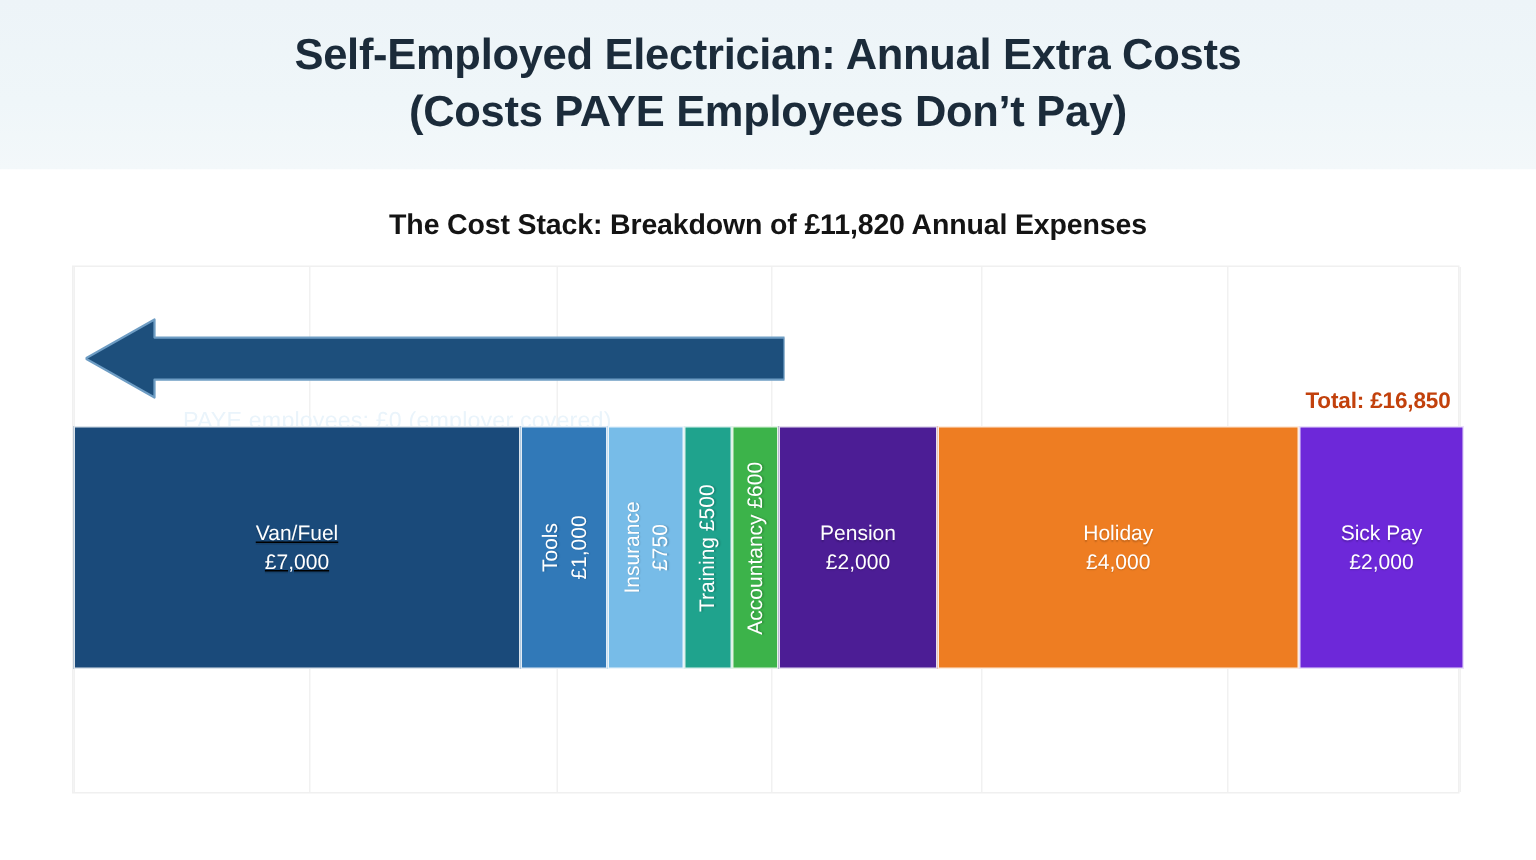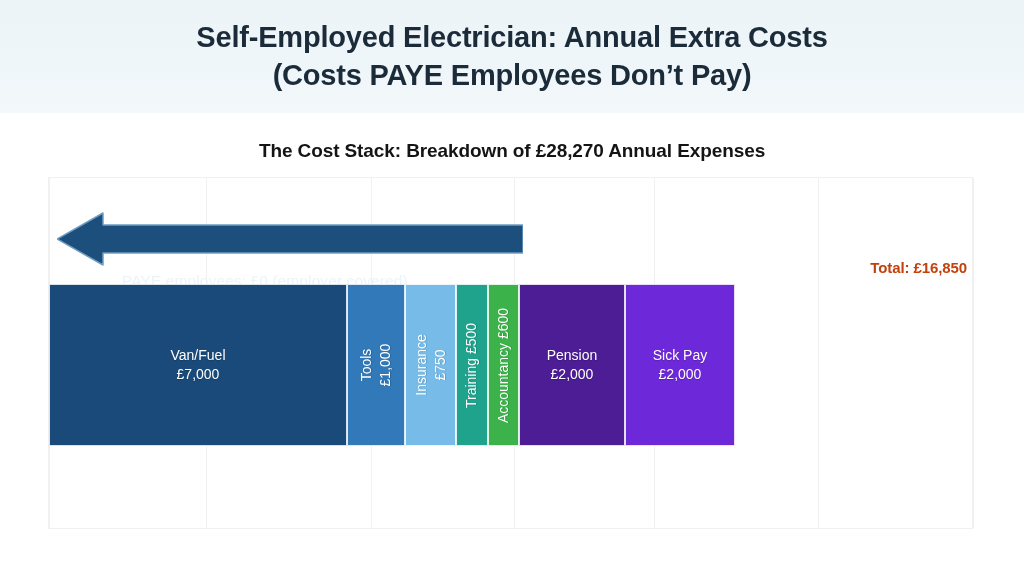--- a/index.html
+++ b/index.html
@@ -153,21 +153,21 @@
 
 <div id="header-band">
   <div id="title-block">
     <div class="title-line">Self-Employed Electrician: Annual Extra Costs</div>
     <div class="title-line">(Costs PAYE Employees Don’t Pay)</div>
   </div>
 </div>
 
 <div id="chart-area">
 
-  <div id="chart-title">The Cost Stack: Breakdown of £28,270 Annual Expenses</div>
+  <div id="chart-title">The Cost Stack: Breakdown of £11,820 Annual Expenses</div>
 
   <div id="plot">
 
     <div class="gridline-v" style="left:0px;"></div>
     <div class="gridline-v" style="left:157px;"></div>
     <div class="gridline-v" style="left:322px;"></div>
     <div class="gridline-v" style="left:465px;"></div>
     <div class="gridline-v" style="left:605px;"></div>
     <div class="gridline-v" style="left:769px;"></div>
     <div class="gridline-v" style="left:924px;"></div>
@@ -176,21 +176,21 @@
       <svg width="466" height="68" viewBox="0 0 466 68">
         <polygon points="0,34 46,8 46,20 466,20 466,48 46,48 46,60" fill="#1d4f7c" stroke="#6e9dc4" stroke-width="1.5" stroke-linejoin="round"></polygon>
       </svg>
       <div id="paye-arrow-label">PAYE employees: £0 (employer covered)</div>
     </div>
 
     <div id="total-label">Total: £16,850</div>
 
     <div id="stacked-bar">
 
-      <div class="seg" style="width:298px;background:#1a4a7a;">
+      <div class="seg" style="width:298px;background:#1a4a7a;text-decoration:underline;">
         <div class="seg-label"><span>Van/Fuel</span><br><span>£7,000</span></div>
       </div>
 
       <div class="seg vertical" style="width:58px;background:#3179b8;">
         <div class="seg-label"><span>Tools</span><br><span>£1,000</span></div>
       </div>
 
       <div class="seg vertical" style="width:51px;background:#77bce8;">
         <div class="seg-label"><span>Insurance</span><br><span>£750</span></div>
       </div>
@@ -200,20 +200,23 @@
       </div>
 
       <div class="seg vertical" style="width:31px;background:#3cb34a;">
         <div class="seg-label">Accountancy £600</div>
       </div>
 
       <div class="seg" style="width:106px;background:#4c1d95;">
         <div class="seg-label"><span>Pension</span><br><span>£2,000</span></div>
       </div>
 
+      <div class="seg" style="width:241px;background:#ee7d22;">
+        <div class="seg-label"><span>Holiday</span><br><span>£4,000</span></div>
+      </div>
 
       <div class="seg" style="width:110px;background:#6d28d9;">
         <div class="seg-label"><span>Sick Pay</span><br><span>£2,000</span></div>
       </div>
 
     </div>
   </div>
 </div>
 
 </body></html>

